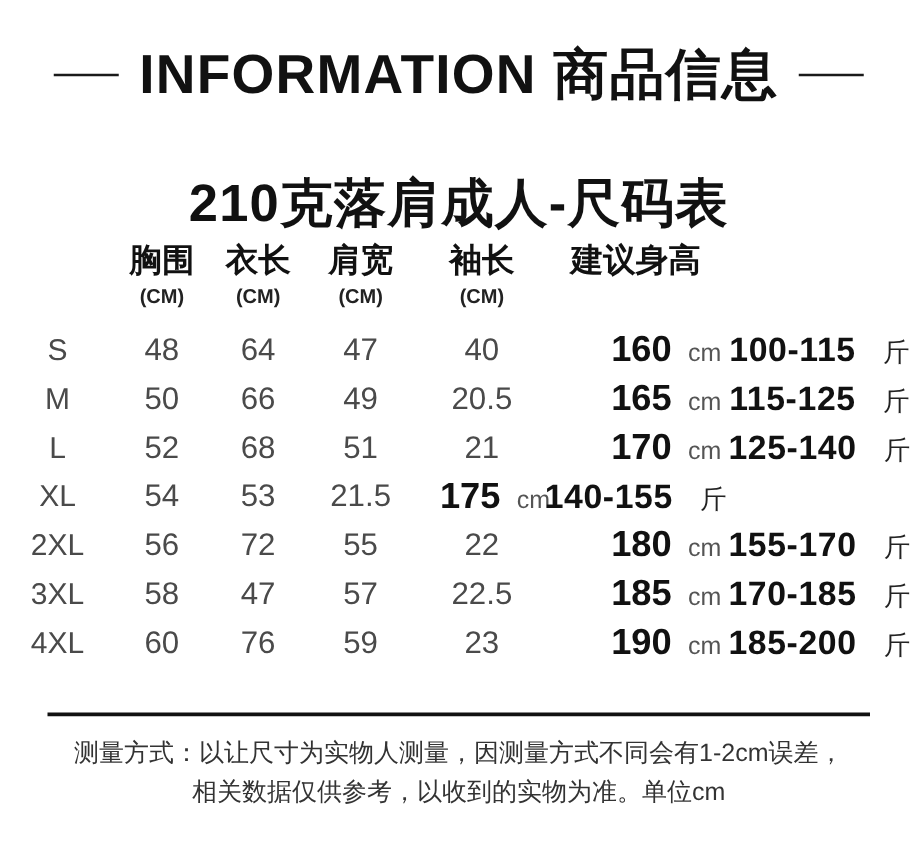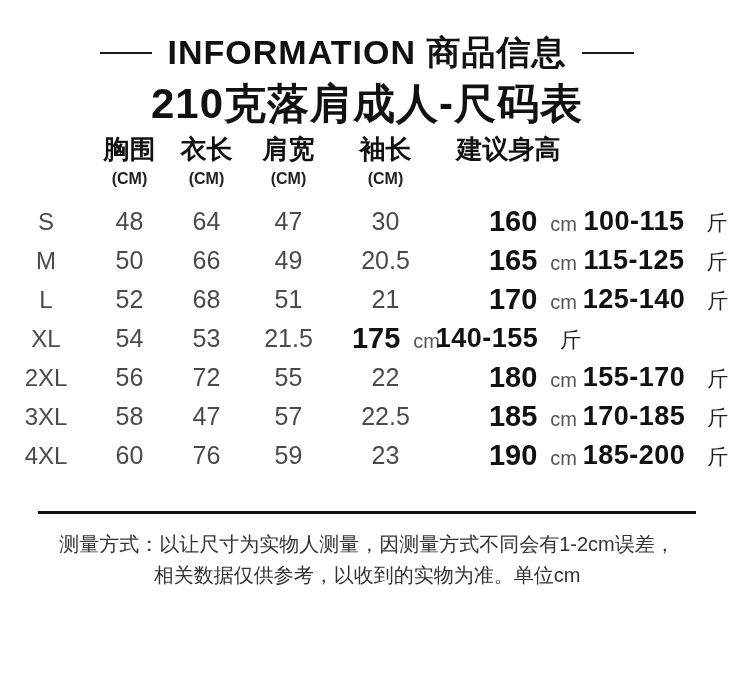--- a/index.html
+++ b/index.html
@@ -16,27 +16,28 @@
     display: flex;
     align-items: center;
     justify-content: center;
     gap: 16px;
   }
   .info-header .rule {
     width: 52px; height: 2px;
     background: #1a1a1a;
   }
   .info-header .hdr-text {
-    font-size: 34px;
+    font-size: 44px;
     font-weight: 600;
     letter-spacing: 1px;
     white-space: nowrap;
   }
   
   .chart-title {
+    margin-top: 46px;
     text-align: center;
     font-size: 42px;
     font-weight: 700;
     letter-spacing: 1px;
   }
   
   .size-table {
     width: 734px;
   }
   .trow {
@@ -154,21 +155,21 @@
       <span class="hlabel">建议身高</span>
     </div>
   </div>
 
   <div class="data-rows" id="data-rows">
   <div class="trow">
     <div class="cell size-cell">S</div>
     <div class="cell">48</div>
     <div class="cell">64</div>
     <div class="cell">47</div>
-    <div class="cell">30</div>
+    <div class="cell">40</div>
     <div class="cell height-cell">
       <span class="hnum">160</span>
       <span class="hunit2">cm</span>
     </div>
     <div class="cell weight-cell">
       <span class="wnum">100-115</span>
       <span class="wunit">斤</span>
     </div>
   </div>
 

